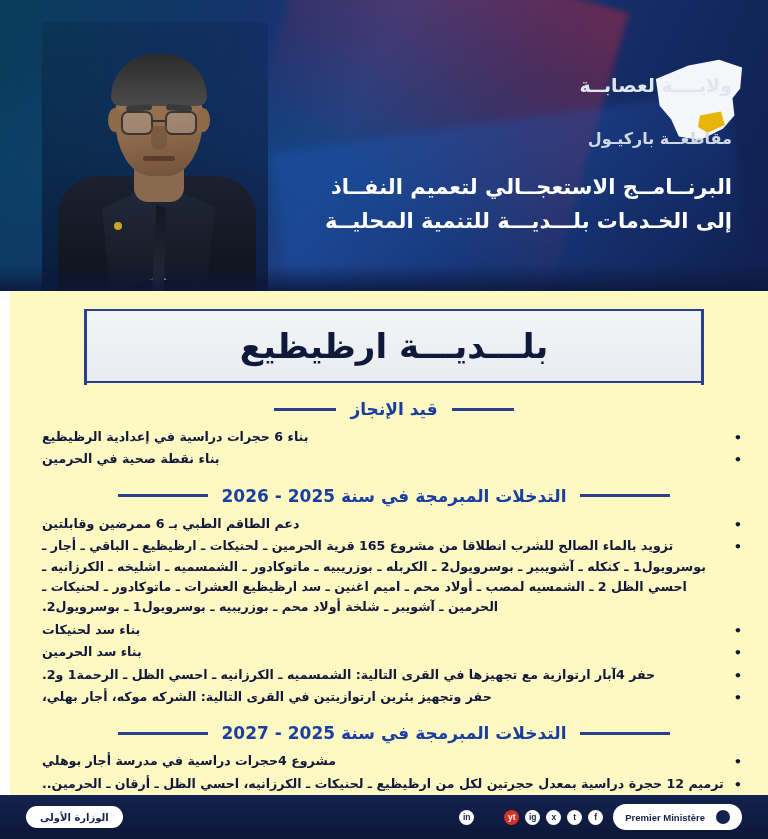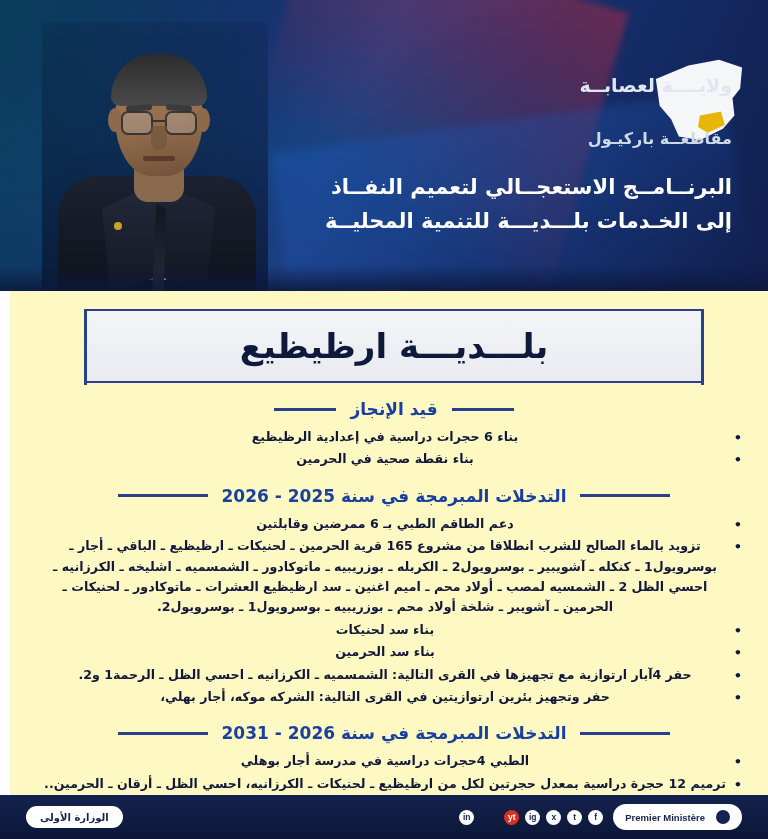--- a/index.html
+++ b/index.html
@@ -164,21 +164,21 @@
   }
   .sec-head .rule.short { width: 62px; }
   .sec-title {
     font-size: 17px; font-weight: 700; color: #1a3fa0; white-space: nowrap;
   }
   ul.items {
     list-style: none; padding: 0 10px 0 6px; margin: 0;
   }
   ul.items li {
     position: relative;
-    text-align: center;
+    text-align: left;
     font-size: 12.6px;
     line-height: 1.62;
     color: #11183a;
     font-weight: 700;
     padding-right: 14px;
     margin-bottom: 2px;
   }
   ul.items li::before {
     content: "•";
     position: absolute; right: 0; top: 0;
@@ -295,25 +295,25 @@
         <li>بناء سد لحنيكات</li>
         <li>بناء سد الحرمين</li>
         <li>حفر 4آبار ارتوازية مع تجهيزها في القرى التالية: الشمسميه ـ الكرزانيه ـ احسي الظل ـ الرحمة1 و2.</li>
         <li>حفر وتجهيز بئرين ارتوازيتين في القرى التالية: الشركه موكه، أجار بهلي،</li>
       </ul>
     </div>
 
     <div class="section">
       <div class="sec-head">
         <span class="rule"></span>
-        <span class="sec-title">التدخلات المبرمجة في سنة 2026 - 2031</span>
+        <span class="sec-title">التدخلات المبرمجة في سنة 2025 - 2027</span>
         <span class="rule"></span>
       </div>
       <ul class="items">
-        <li>الطبي 4حجرات دراسية  في مدرسة أجار بوهلي</li>
+        <li>مشروع 4حجرات دراسية  في مدرسة أجار بوهلي</li>
         <li>ترميم 12 حجرة دراسية بمعدل حجرتين لكل من ارظيظيع ـ لحنيكات ـ الكرزانيه، احسي الظل ـ أرقان ـ الحرمين..</li>
         <li>حفر بئر ارتوازي في الرقانه</li>
       </ul>
     </div>
 
   </div>
 
   <div class="footer">
     <div style="display:flex;align-items:center;gap:10px;">
       <div class="pm-pill">

